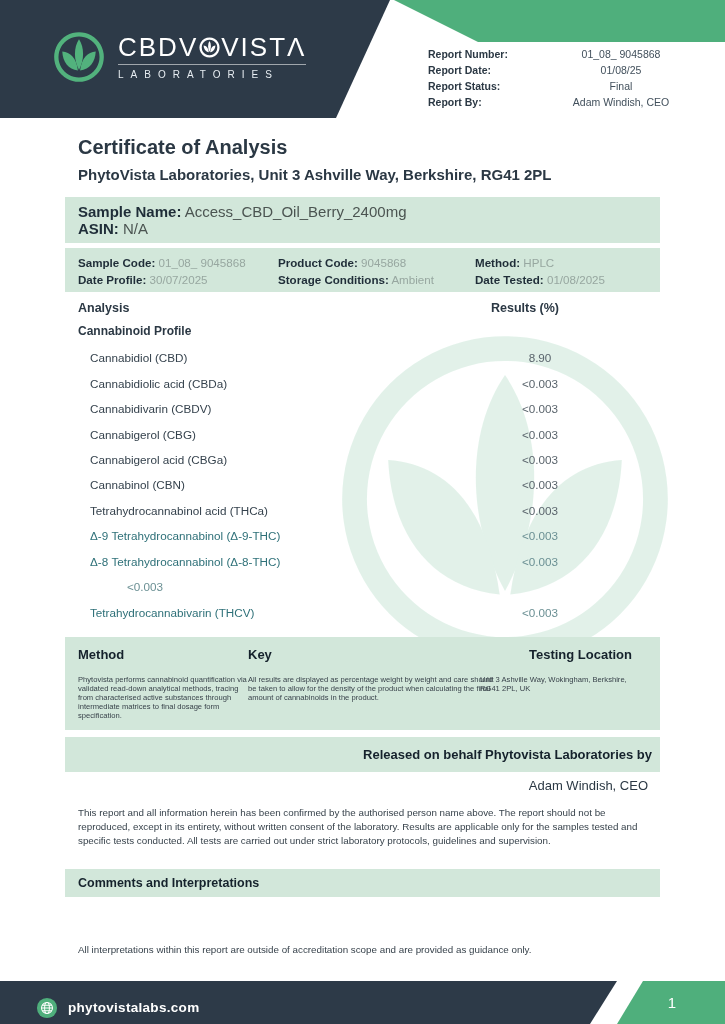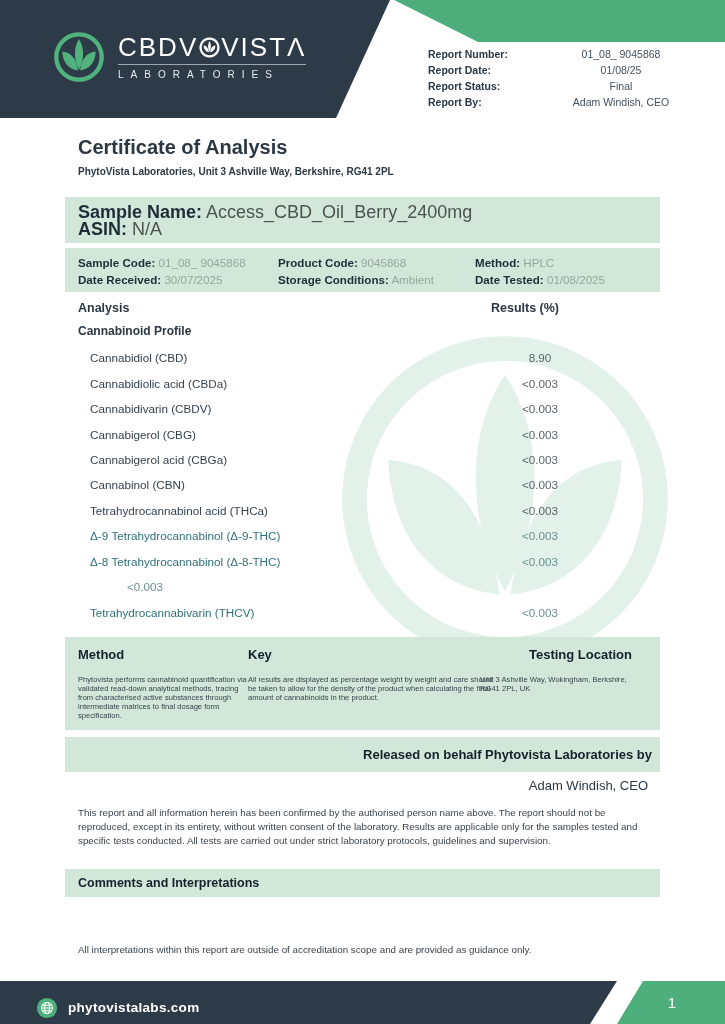--- a/index.html
+++ b/index.html
@@ -32,24 +32,24 @@
   .logo-word{color:#fff;font-size:26px;font-weight:400;letter-spacing:2px;display:flex;align-items:center;line-height:26px;}
   .logo-word .o-icon{width:21px;height:21px;margin:0 1px;}
   .logo-tagline{color:#E7EDF2;font-size:10px;letter-spacing:7px;margin-top:4px;padding-top:4px;border-top:1px solid rgba(255,255,255,.55);}
   .report-info{position:absolute;left:428px;top:48px;width:282px;z-index:3;}
   .report-row{display:flex;margin-bottom:4px;}
   .report-label{width:104px;font-size:10.5px;font-weight:bold;color:var(--ink);}
   .report-value{flex:1;text-align:center;font-size:10.5px;color:#42505C;}
   
   .title-wrap{position:absolute;left:78px;top:136px;z-index:3;}
   .page-title{font-size:20px;font-weight:800;color:var(--ink);}
-  .page-subtitle{margin-top:7px;font-size:10px;font-weight:bold;color:var(--ink);}
+  .page-subtitle{margin-top:7px;font-size:15px;font-weight:bold;color:var(--ink);}
   
   .block1{position:absolute;left:65px;top:197px;width:595px;height:46px;background:var(--light-green);
-    padding:7px 13px;font-size:18px;line-height:16.5px;z-index:3;}
+    padding:7px 13px;font-size:15px;line-height:16.5px;z-index:3;}
   .block2{position:absolute;left:65px;top:248px;width:595px;height:44px;background:var(--light-green);
     padding:6px 13px;font-size:11.6px;line-height:17px;display:grid;grid-template-columns:200px 197px auto;z-index:3;}
   .fld-label{font-weight:bold;color:#1F2D38;}
   .fld-value-dark{color:#4B5451;}
   .fld-value-light{color:#97A7A0;}
   
   .analysis-head{position:absolute;left:65px;top:301px;width:595px;display:flex;align-items:center;z-index:3;}
   .analysis-head .a{padding-left:13px;font-size:12.5px;font-weight:bold;flex:1;}
   .analysis-head .r{width:110px;margin-right:80px;text-align:center;font-size:12.5px;font-weight:bold;}
   .profile-heading{position:absolute;left:78px;top:324px;font-size:12px;font-weight:bold;z-index:3;}
@@ -173,21 +173,21 @@
     </div>
     <div>
       <span class="fld-label">Product Code:</span>
       <span class="fld-value-light">9045868</span>
     </div>
     <div>
       <span class="fld-label">Method:</span>
       <span class="fld-value-light">HPLC</span>
     </div>
     <div>
-      <span class="fld-label">Date Received:</span>
+      <span class="fld-label">Date Profile:</span>
       <span class="fld-value-light">30/07/2025</span>
     </div>
     <div>
       <span class="fld-label">Storage Conditions:</span>
       <span class="fld-value-light">Ambient</span>
     </div>
     <div>
       <span class="fld-label">Date Tested:</span>
       <span class="fld-value-light">01/08/2025</span>
     </div>

